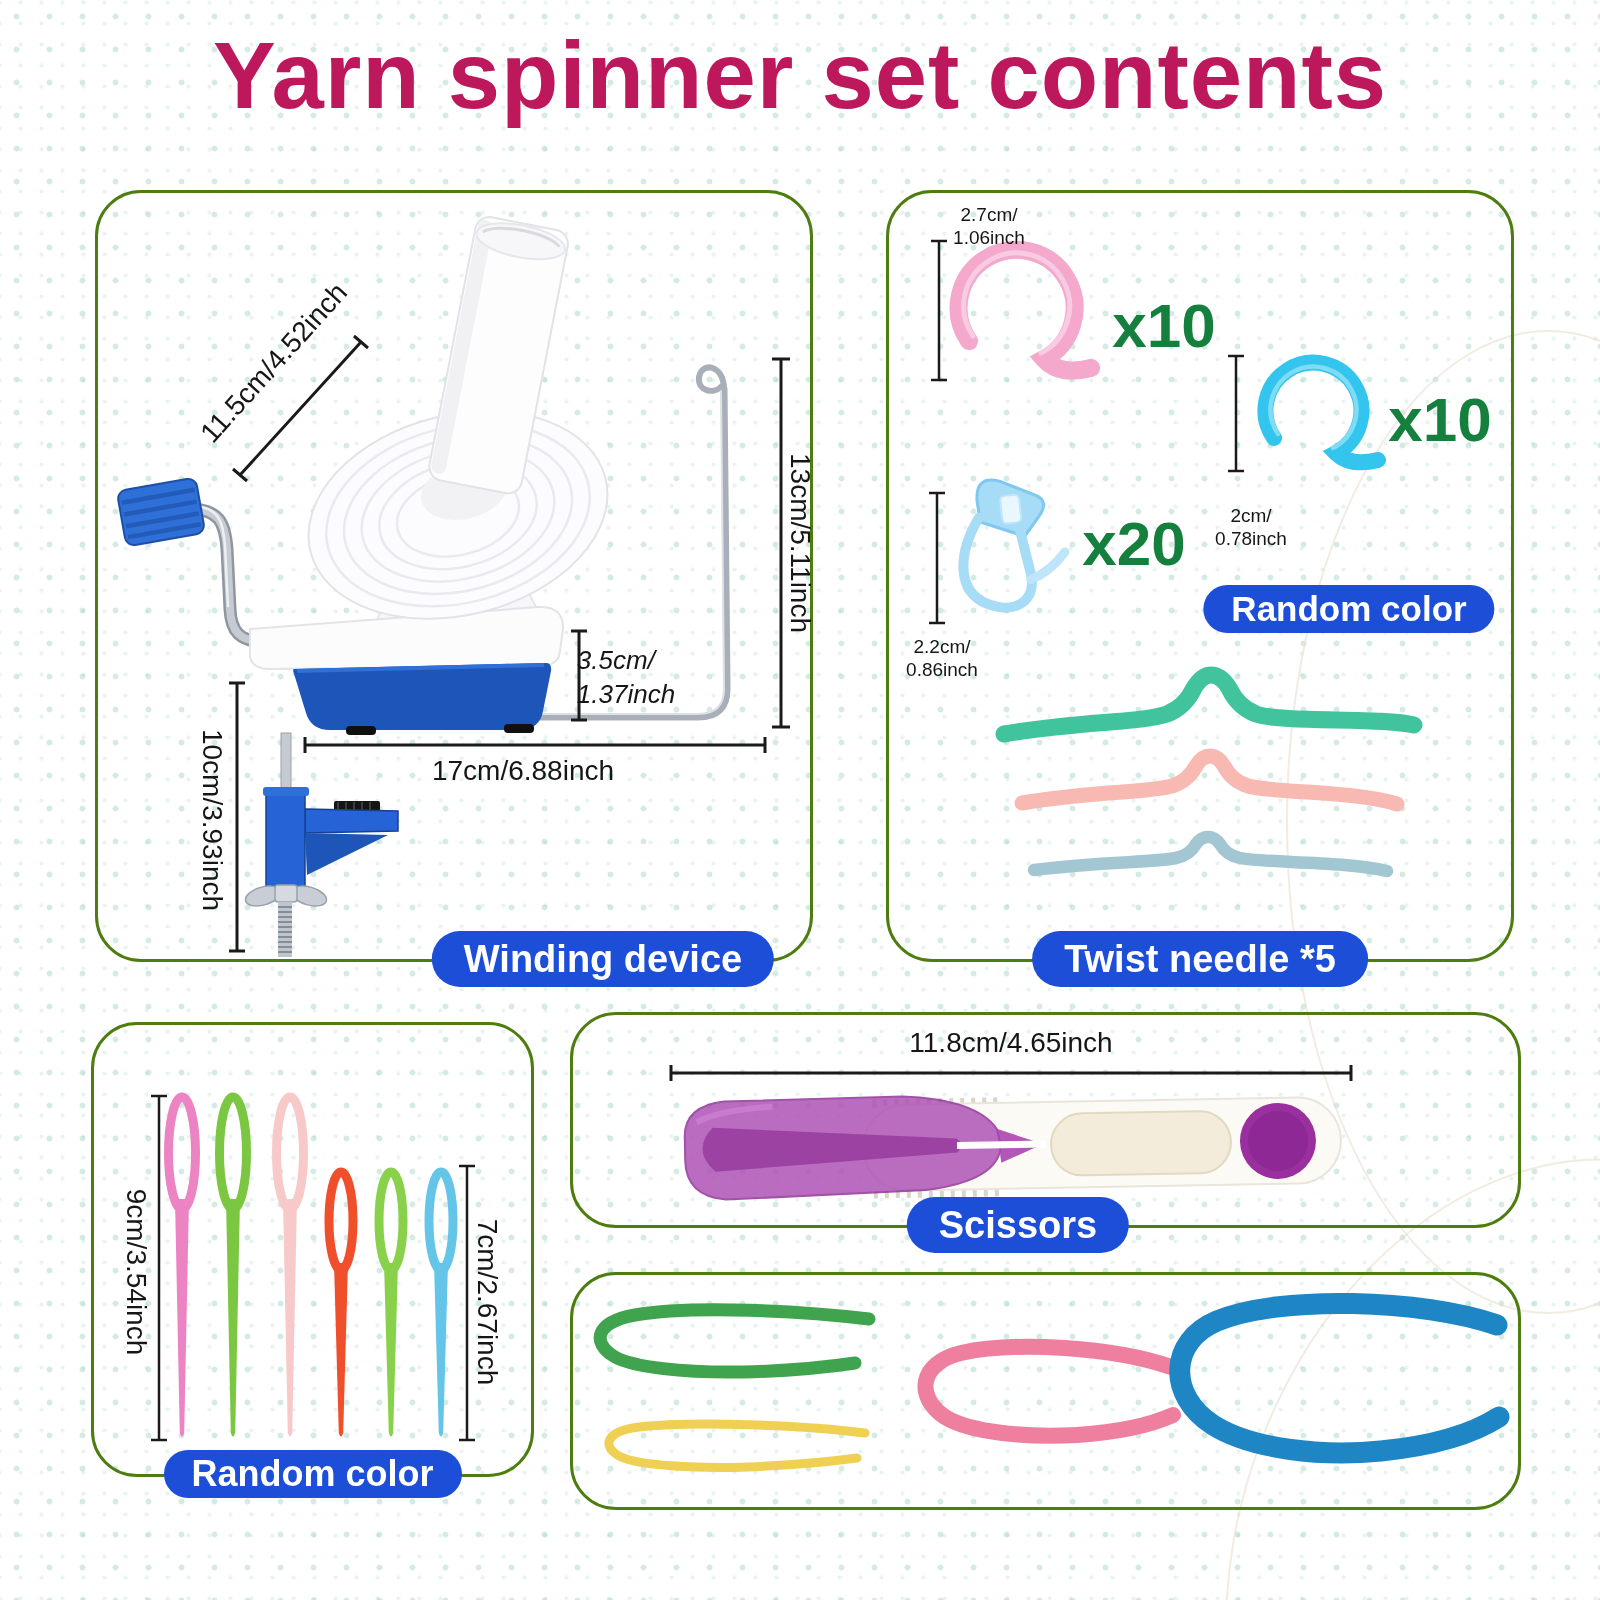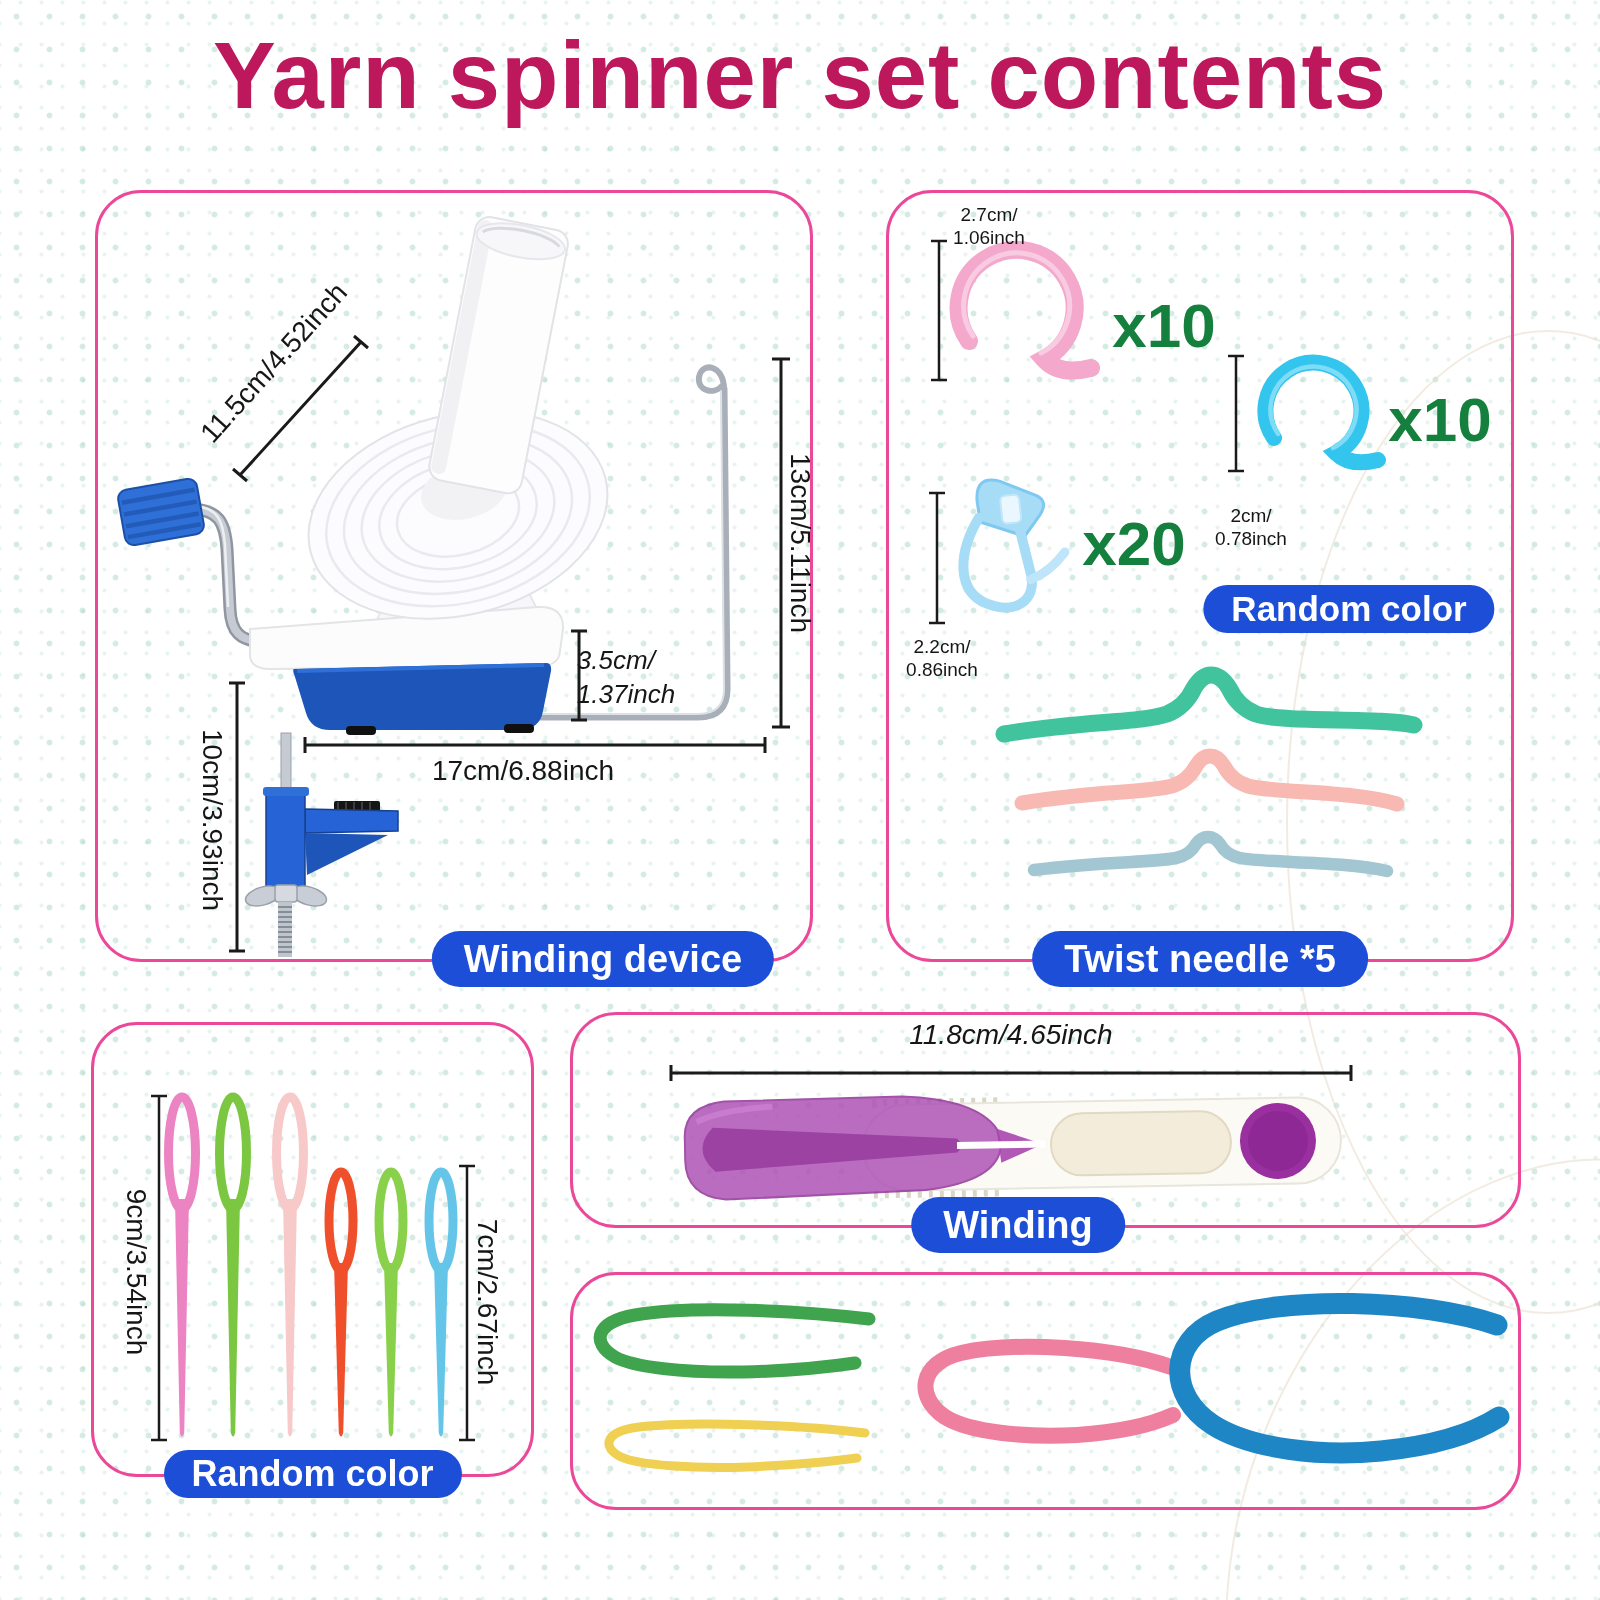--- a/index.html
+++ b/index.html
@@ -18,21 +18,21 @@
   }
   .swirl{position:absolute;border:2px solid rgba(232,219,200,0.55);border-radius:50%;}
   #swirl1{right:-210px;top:330px;width:520px;height:980px;}
   #swirl2{right:-260px;top:1150px;width:620px;height:820px;transform:rotate(18deg);}
 
   .page-title{
     position:absolute;top:22px;left:0;width:100%;
     text-align:center;font-size:94px;font-weight:bold;color:#be185d;letter-spacing:1px;
   }
   .panel{
-    position:absolute;border:3px solid #ec4899;border-radius:46px;box-sizing:content-box;
+    position:absolute;border:3px solid #4d7c0f;border-radius:46px;box-sizing:content-box;
   }
   #panel-wind{left:95px;top:190px;width:712px;height:766px;}
   #panel-mark{left:886px;top:190px;width:622px;height:766px;}
   #panel-ndl {left:91px;top:1022px;width:437px;height:449px;}
   #panel-sci {left:570px;top:1012px;width:945px;height:210px;}
   #panel-u   {left:570px;top:1272px;width:945px;height:232px;}
   .panel > svg{position:absolute;left:0;top:0;}
 
   .pill{
     position:absolute;background:#1d4ed8;color:#ffffff;font-weight:bold;
@@ -247,22 +247,22 @@
         <path d="M 112 118 Q 110 84 152 80 L 330 78 Q 404 82 424 112 L 428 128 Q 426 164 352 172 L 152 178 Q 112 174 112 138 Z" fill="#AC4DB3" opacity="0.82" stroke="#8E2E96" stroke-width="2"></path>
         <path d="M 424 112 L 470 128 L 428 146 Z" fill="#A946B0" opacity="0.9"></path>
         <path d="M 384 128 L 472 128" stroke="#FFFFFF" stroke-width="7"></path>
         <path d="M 124 100 Q 150 88 200 86" stroke="#CC7FD2" stroke-width="6" fill="none" opacity="0.8"></path>
       </g>
     </g>
     <g stroke="#1A1A1A" stroke-width="3" fill="none">
       <path d="M 98 58 L 778 58 M 98 50 L 98 66 M 778 50 L 778 66"></path>
     </g>
   </svg>
-  <div class="dim" style="left:438px;top:20px;font-style:italic;">11.8cm/4.65inch</div>
-  <div class="pill edge" style="left:445px;">Winding</div>
+  <div class="dim" style="left:438px;top:28px;">11.8cm/4.65inch</div>
+  <div class="pill edge" style="left:445px;">Scissors</div>
 </div>
 
 <div class="panel" id="panel-u">
   <svg width="945" height="232" viewBox="0 0 945 232">
     <g fill="none" stroke-linecap="round" stroke-linejoin="round">
       <path d="M 296 44 C 230 36 120 30 62 40 C 22 47 18 68 42 82 C 60 92 110 98 170 97 C 215 96 255 92 282 88" stroke="#3FA44D" stroke-width="13"></path>
       <path d="M 292 158 C 230 150 120 146 66 152 C 32 156 28 172 48 182 C 66 190 120 194 175 192 C 220 190 255 187 284 183" stroke="#EFD052" stroke-width="9"></path>
       <path d="M 598 92 C 540 72 442 66 388 78 C 346 88 342 122 372 142 C 396 157 452 163 504 160 C 548 157 580 149 600 140" stroke="#EE7F9F" stroke-width="16"></path>
       <path d="M 924 50 C 850 24 706 20 644 46 C 596 66 594 120 640 150 C 678 174 748 182 808 176 C 858 171 898 160 926 142" stroke="#1F86C6" stroke-width="21"></path>
     </g>

